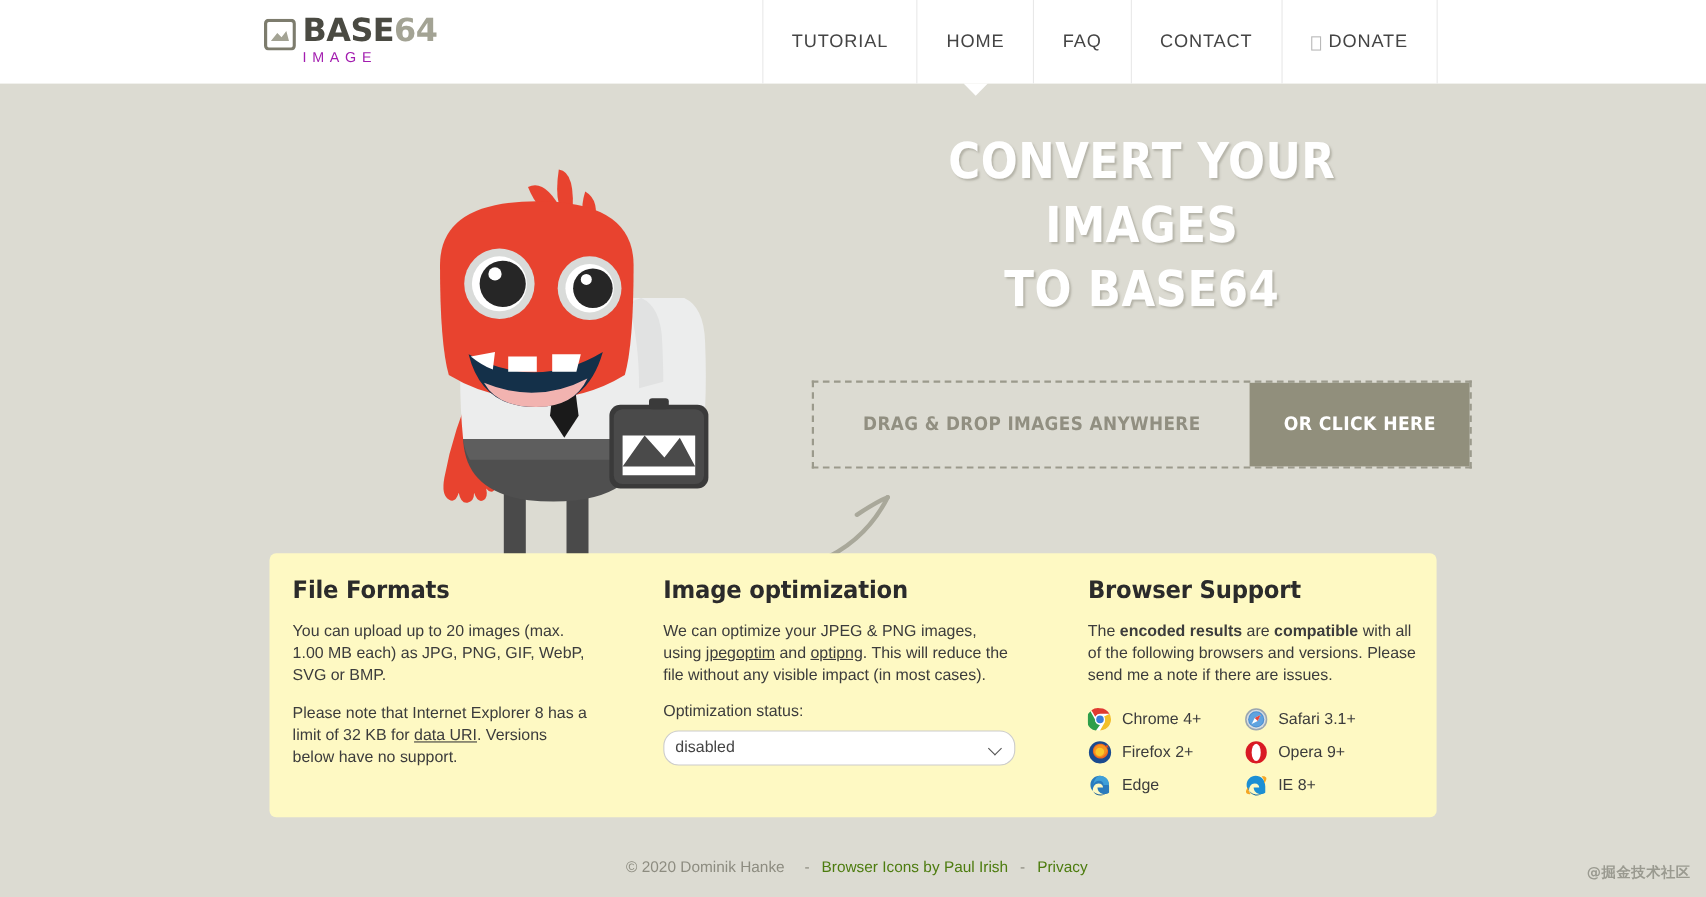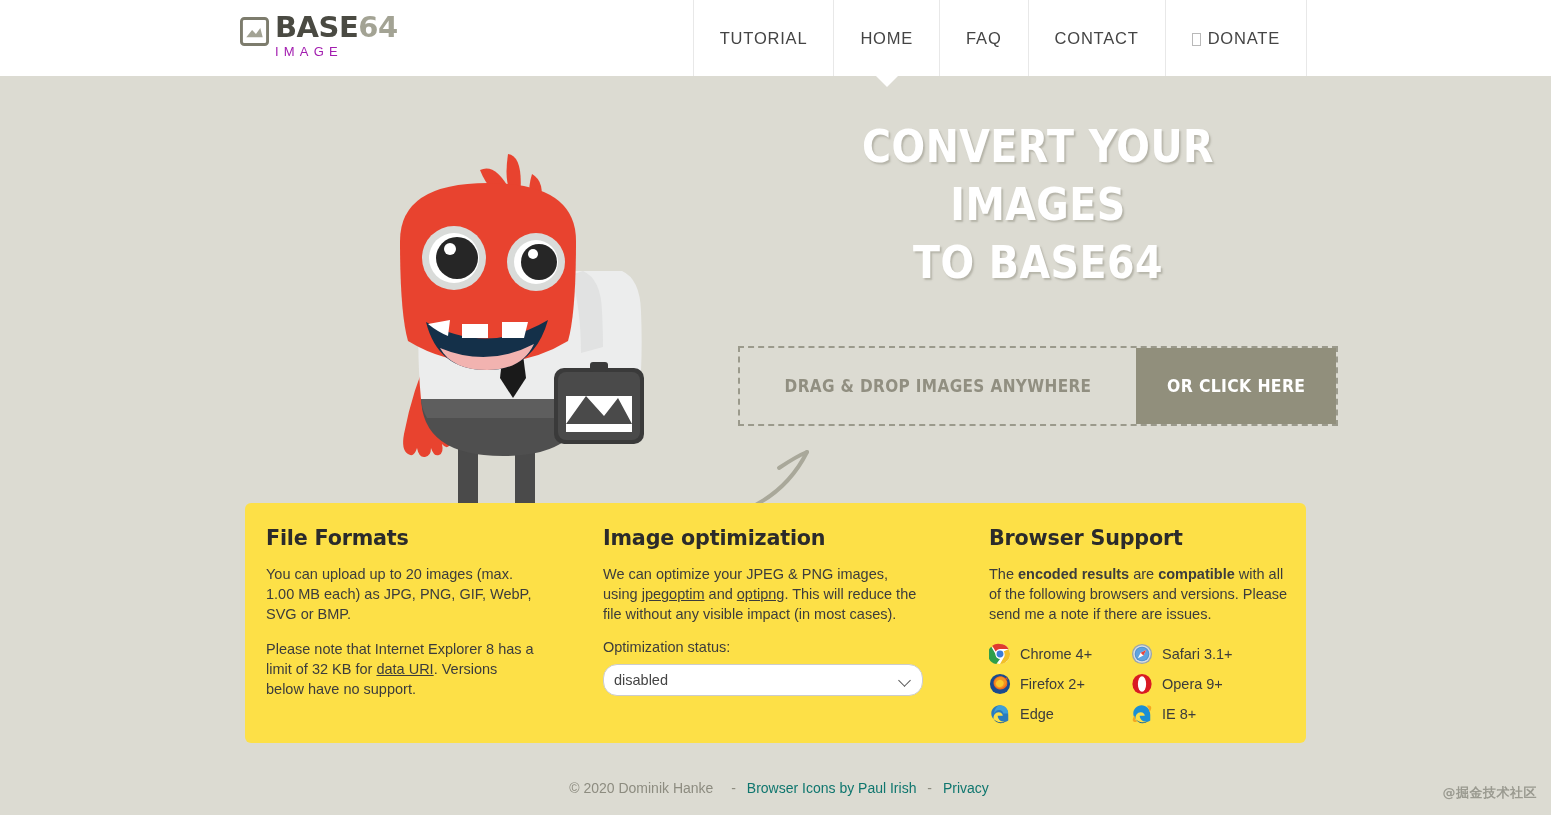--- a/index.html
+++ b/index.html
@@ -128,21 +128,21 @@
   .dropzone-btn span { display:inline-block; transform: scaleX(0.92); }
 
   .mascot { position: absolute; left: 310px; top: 20px; }
   .arrow-doodle { position: absolute; left: 615px; top: 360px; }
 
   
   .card {
     position: absolute;
     left: 245px; top: 503px;
     width: 1061px; height: 240px;
-    background: #fde047;
+    background: #fef9c3;
     border-radius: 6px;
     display: flex;
     gap: 44px;
   }
   .col { padding-top: 22px; }
   .col-1 { width: 352px; padding-left: 21px; padding-right: 22px; }
   .col-2 { width: 350px; padding-right: 22px; }
   .col-3 { width: 359px; padding-right: 18px; }
 
   .col h3 {
@@ -197,21 +197,21 @@
   
   .footer {
     position: absolute;
     left: 0; top: 780px;
     width: 1551px;
     text-align: center;
     font-size: 14px;
     color: #8d8c80;
   }
   .footer span { margin: 0 7px; }
-  .footer a { color: #0f766e; text-decoration: none; cursor: pointer; }
+  .footer a { color: #4d7c0f; text-decoration: none; cursor: pointer; }
   .watermark {
     position: absolute;
     right: 14px; top: 784px;
     font-size: 13px;
     color: #9a9a90;
     font-family: "DejaVu Sans", sans-serif;
     font-weight: bold;
     letter-spacing: 0.5px;
   }
 </style>

